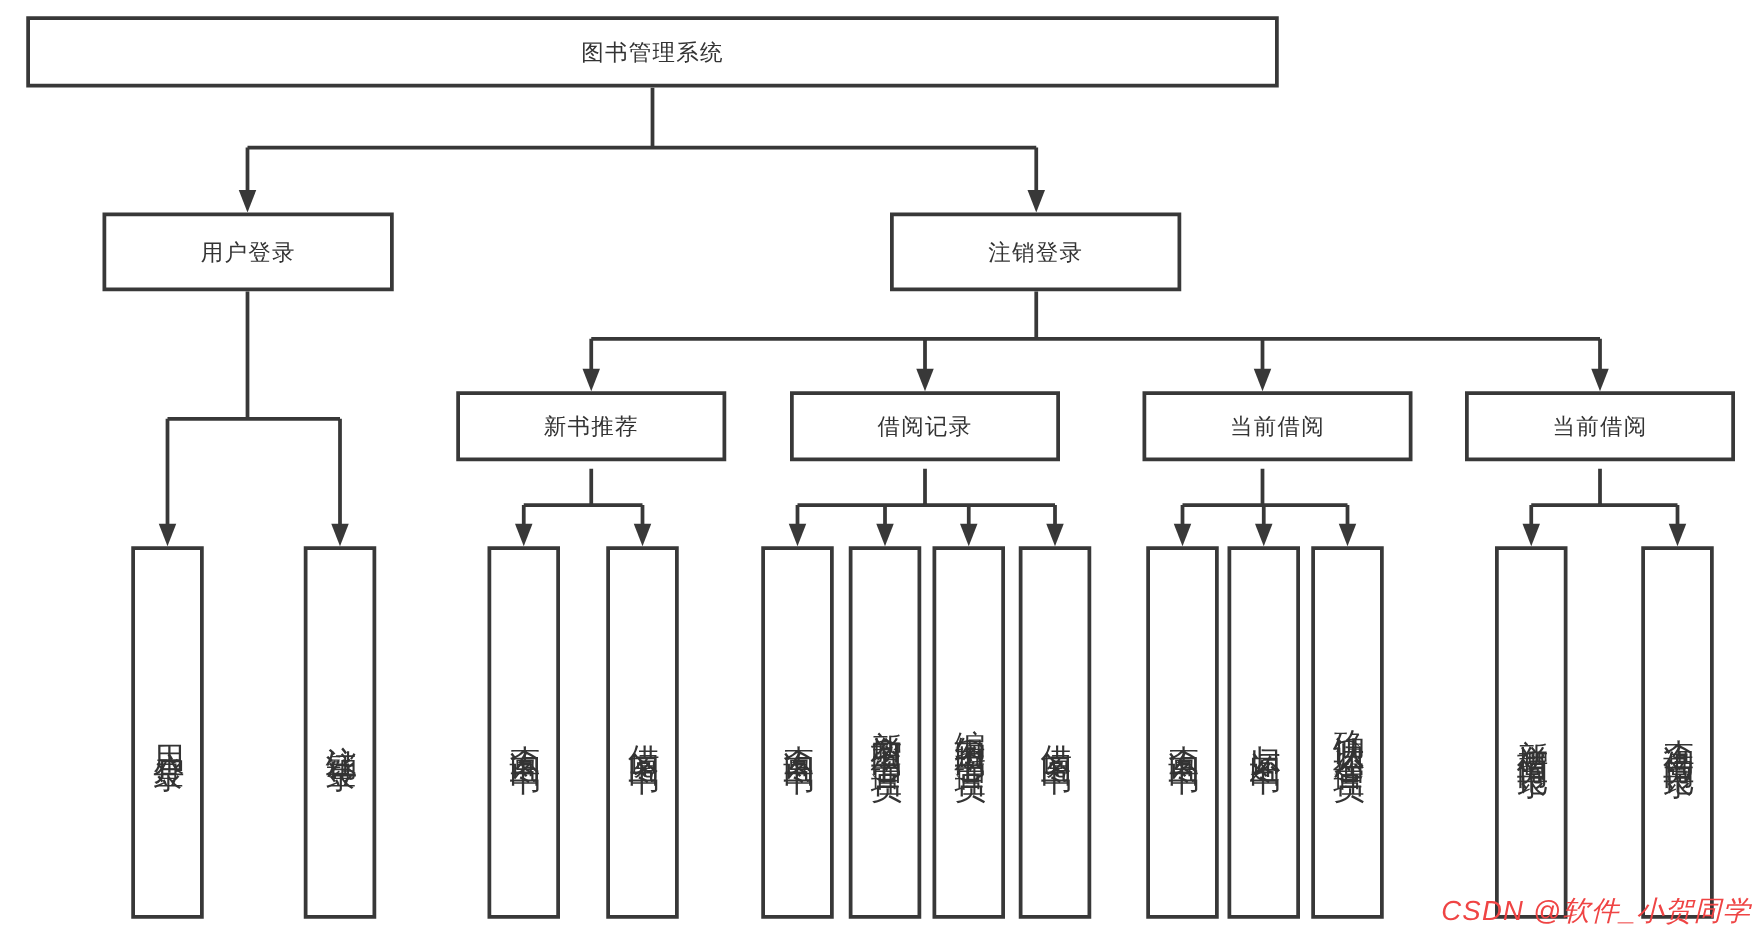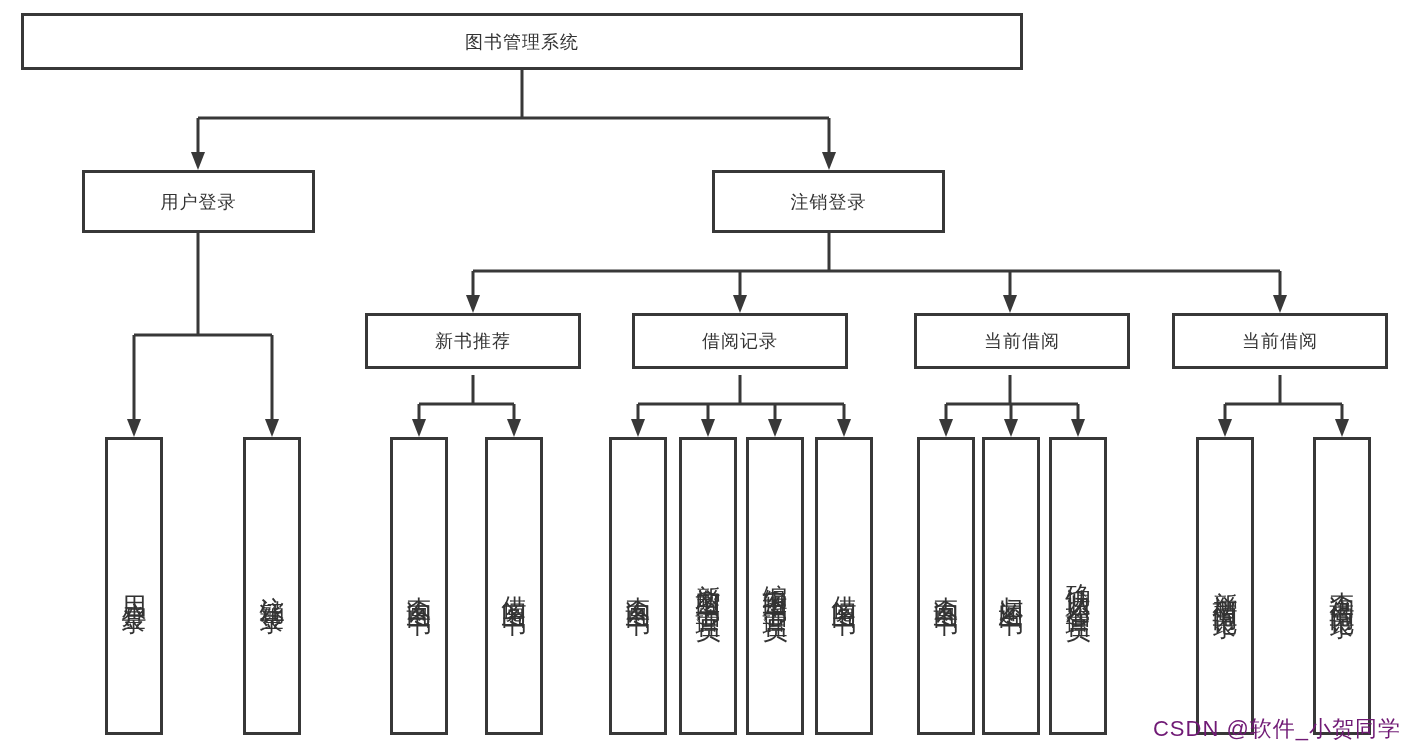--- a/index.html
+++ b/index.html
@@ -46,24 +46,25 @@
     writing-mode: vertical-lr;
     font-size: 25px;
     letter-spacing: 5px;
     line-height: 1;
   }
   .watermark {
     position: absolute;
     right: 4px;
     bottom: 3px;
     font-size: 22px;
-    color: #701a75;
+    color: #ef4444;
     letter-spacing: 1px;
     white-space: nowrap;
     z-index: 5;
+    font-style: italic;
   }
   .connector-path {
     stroke: #383838;
     stroke-width: 3;
     fill: none;
   }
   .arrow-head {
     fill: #383838;
     stroke: none;
   }

